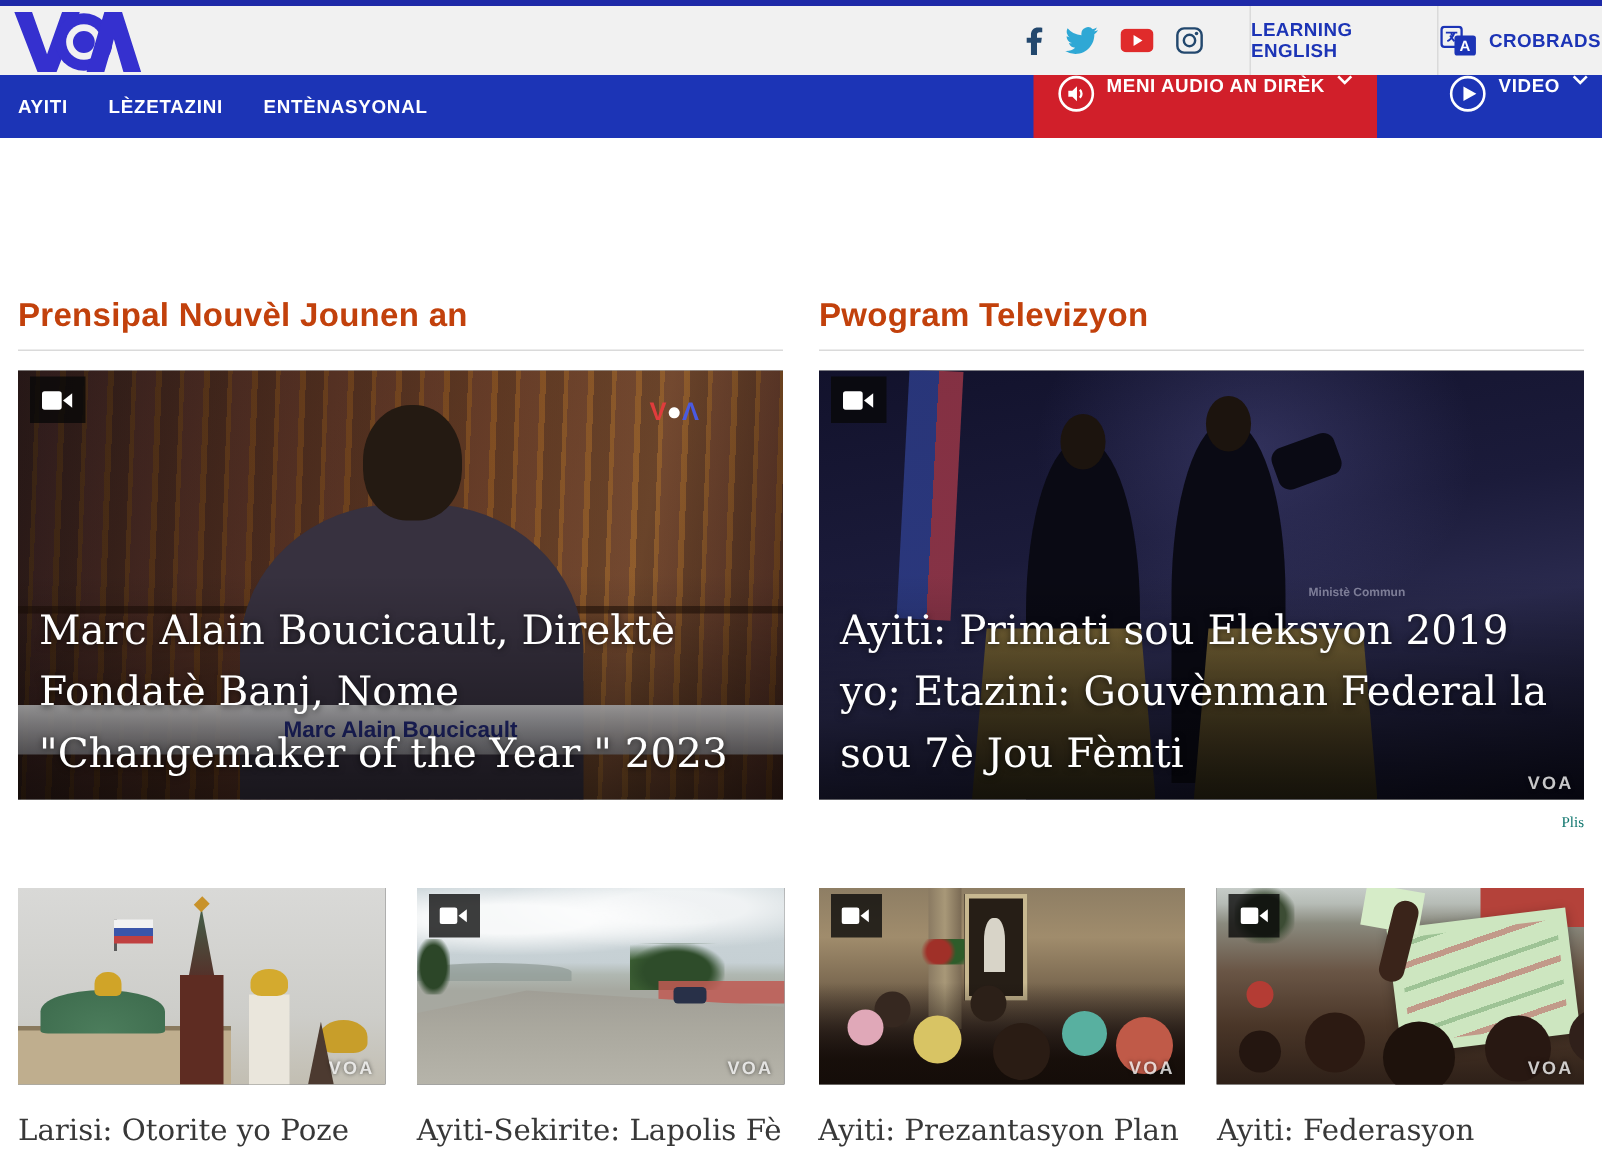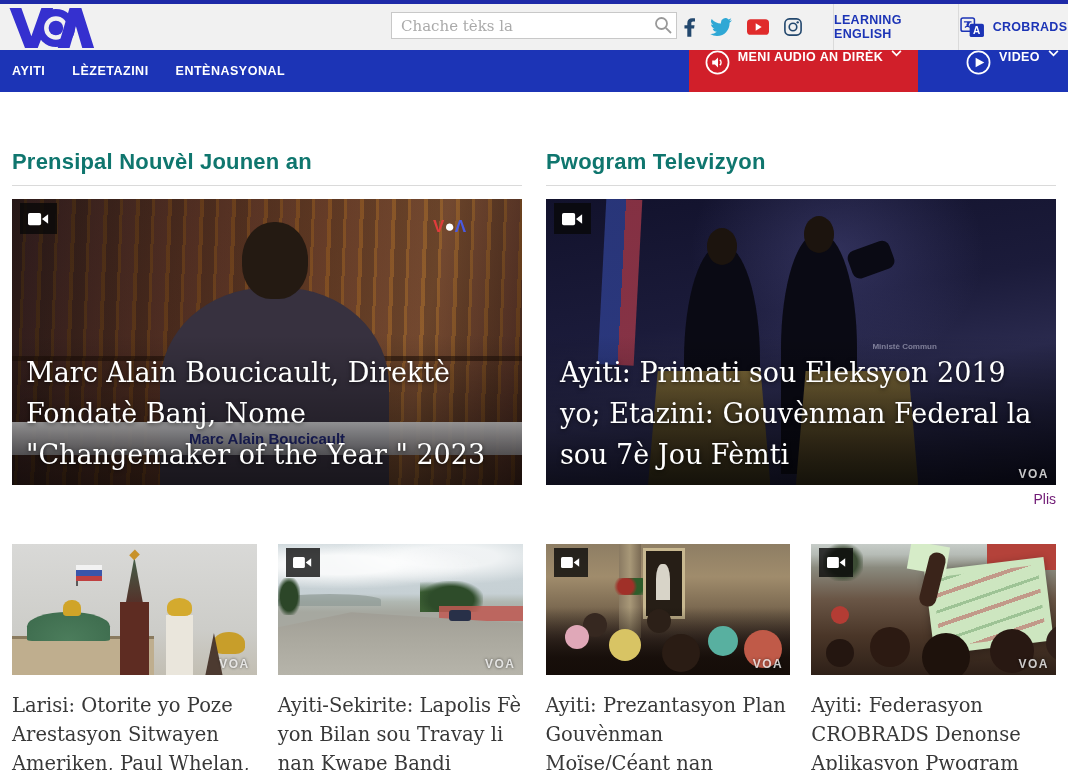--- a/index.html
+++ b/index.html
@@ -33,38 +33,38 @@
     font-size:12.5px; letter-spacing:.5px; text-decoration:none; }
   .nav-btn { display:flex; justify-content:center; gap:8px; color:#fff;
     font-weight:700; font-size:12.5px; letter-spacing:.4px; border:0; cursor:pointer; }
   .audio-btn { margin-left:auto; width:229px; background:#d11f2a; }
   .video-btn { width:111px; background:#1c34b6;margin-left:39px; }
 
   
   .content { padding:0 12px; }
   .cols { display:flex; gap:24px; margin-top:57px; }
   .col { width:510px; }
-  .sec-title { font-size:22px; line-height:26px; font-weight:700; color:#0f766e; letter-spacing:.2px; }
+  .sec-title { font-size:22px; line-height:26px; font-weight:700; color:#c2410c; letter-spacing:.2px;margin-top:48px; }
   .rule { height:1px; background:#dadada; margin:10px 0 13px; }
 
   .feature { display:block; position:relative; width:510px; height:286px; text-decoration:none; }
   .thumb { position:relative; width:100%; height:100%; overflow:hidden; background:#444; }
   .thumb > div { position:absolute; }
   .shade { position:absolute; left:0; right:0; bottom:0; height:150px;
     background:linear-gradient(180deg, rgba(0,0,0,0) 0%, rgba(0,0,0,.55) 100%); }
   .feat-title { position:absolute; left:14px; right:8px; bottom:10px; color:#fff;
     font-family:"DejaVu Serif", serif; font-weight:400; font-size:27px; line-height:41px;
     text-shadow:0 1px 4px rgba(0,0,0,.65); }
   .vbadge { position:absolute; top:4px; left:8px; width:37px; height:31px;
     background:rgba(8,8,8,.78); display:flex; align-items:center; justify-content:center; z-index:5; }
   .card .vbadge { width:34px; height:29px; }
   .wm { position:absolute; right:7px; bottom:4px; z-index:4; color:rgba(255,255,255,.78);
     font-weight:700; font-size:12px; letter-spacing:1.5px; text-shadow:0 0 3px rgba(0,0,0,.6);text-align:right; }
   .plis-row { text-align:right; margin-top:5px; }
-  .plis { font-family:Liberation Sans, sans-serif; font-size:14px; color:#701a75; text-decoration:none; }
+  .plis { font-family:Liberation Serif, serif; font-size:10px; color:#0f766e; text-decoration:none; }
 
   .cards { display:flex; margin-top:36px; }
   .card { display:block; width:245px; text-decoration:none; }
   .card + .card { margin-left:21px; }
   .card:nth-child(3) { margin-left:23px; }
   .card .thumb { height:131px; }
   .card-title { margin-top:16px; font-family:"DejaVu Serif", serif; font-weight:400;
     font-size:19.5px; line-height:29px; color:#383838; }
 
   
@@ -169,29 +169,20 @@
     <a class="logo" href="#">
       <svg viewBox="0 0 100 44" width="96" height="40">
         <polygon points="0,0 13,0 24,31 35,0 48,0 31,44 17,44" fill="#3530cf"></polygon>
         <circle cx="51" cy="22" r="21" fill="#3530cf"></circle>
         <circle cx="51" cy="22" r="13" fill="#f1f1f1"></circle>
         <circle cx="51" cy="22" r="8" fill="#3530cf"></circle>
         <polygon points="53,44 66,44 73,20 80,44 93,44 79,0 66,0" fill="#3530cf"></polygon>
       </svg>
     </a>
 
-    <div class="search-wrap">
-      <input class="search-input" type="text" placeholder="Chache tèks la" style="">
-      <button class="search-btn">
-        <svg viewBox="0 0 20 20" width="20" height="20">
-          <circle cx="8.5" cy="8.5" r="5.5" fill="none" stroke="#999" stroke-width="1.8"></circle>
-          <line x1="12.8" y1="12.8" x2="18" y2="18" stroke="#999" stroke-width="1.8"></line>
-        </svg>
-      </button>
-    </div>
 
     <div class="social">
       <a href="#">
         <svg viewBox="0 0 12 20" width="11" height="19">
           <path d="M8 20V11h3l.5-3.5H8V5.2C8 4.2 8.4 3.4 9.9 3.4H12V.2C11.6.1 10.3 0 8.8 0 5.7 0 3.6 1.9 3.6 5.3v2.2H.5V11h3.1v9z" fill="#23486e"></path>
         </svg>
       </a>
       <a href="#">
         <svg viewBox="0 0 24 20" width="22" height="18">
           <path d="M24 2.4c-.9.4-1.8.6-2.8.8A4.9 4.9 0 0023.4.4c-1 .6-2 1-3.1 1.2A4.9 4.9 0 0011.9 5c0 .4 0 .8.1 1.1A13.9 13.9 0 011.7 1 4.9 4.9 0 003.2 7.5c-.8 0-1.6-.2-2.2-.6v.1c0 2.4 1.7 4.3 3.9 4.8-.4.1-.8.2-1.3.2-.3 0-.6 0-.9-.1a4.9 4.9 0 004.6 3.4A9.9 9.9 0 010 17.7 13.9 13.9 0 007.5 20c9 0 14-7.5 14-14v-.6c1-.7 1.8-1.6 2.5-2.6z" fill="#2fa8d5"></path>

